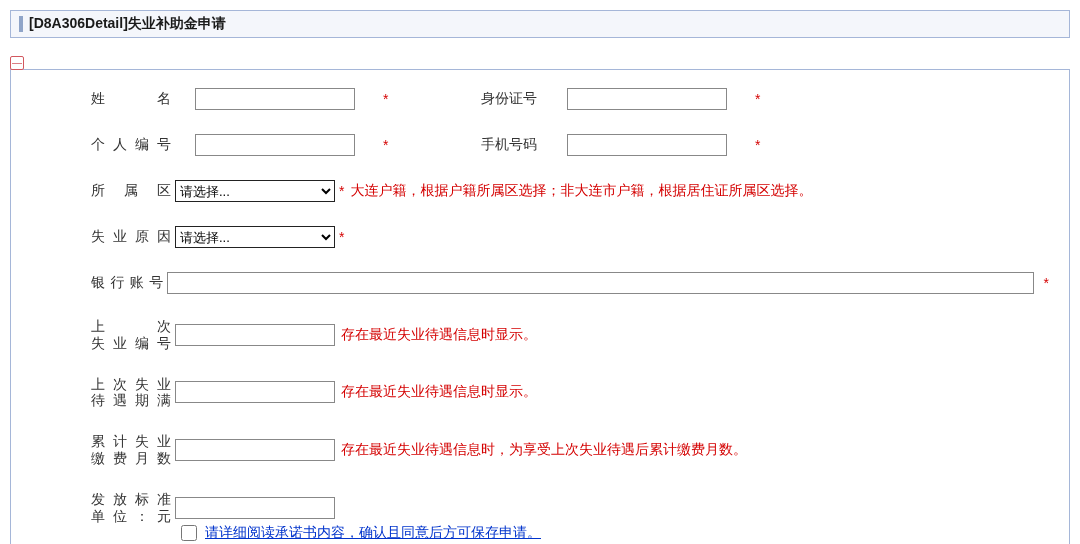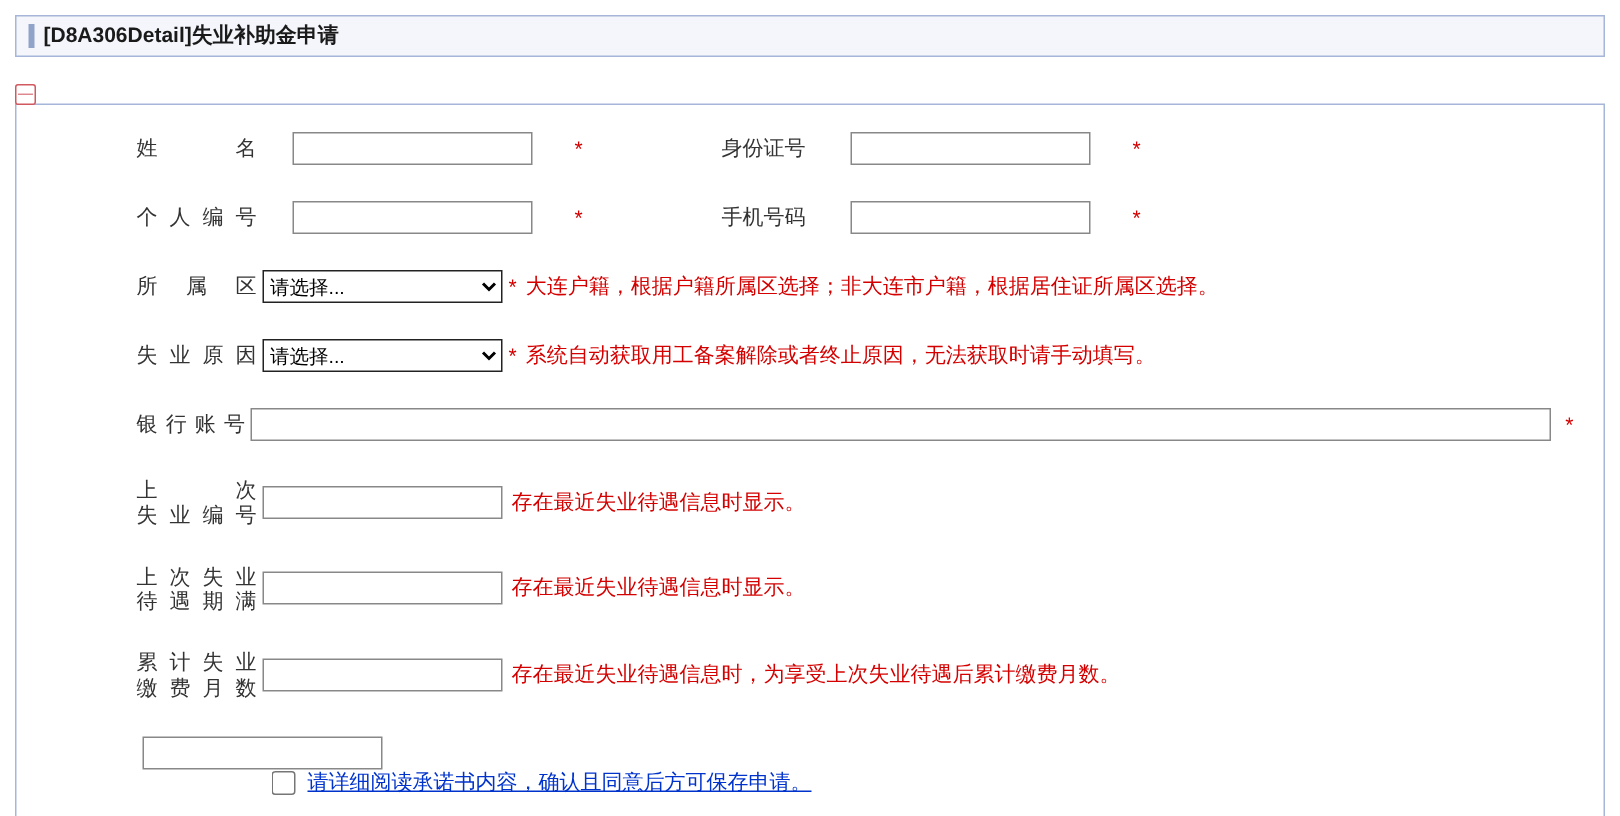--- a/index.html
+++ b/index.html
@@ -151,21 +151,20 @@
         <span class="req">*</span>
         <span class="hint">大连户籍，根据户籍所属区选择；非大连市户籍，根据居住证所属区选择。</span>
       </div>
 
       <div class="row-full">
         <div class="lbl">失业原因</div>
         <select style="width:160px;margin-left:4px">
           <option>请选择...</option>
         </select>
         <span class="req">*</span>
-        <span class="hint">系统自动获取用工备案解除或者终止原因，无法获取时请手动填写。</span>
       </div>
 
       <div class="row-full">
         <div class="lbl">银行账号</div>
         <input type="text" class="wide-input" style="margin-left: 4px;" value="">
         <span class="req" style="margin-left:6px">*</span>
       </div>
 
       <div class="row-full">
         <div class="lbl multiline-lbl">上　　次
@@ -182,20 +181,22 @@
       </div>
 
       <div class="row-full">
         <div class="lbl multiline-lbl">累计失业
 缴费月数</div>
         <input type="text" class="ro-input" style="width: 160px; margin-left: 4px;" readonly="" value="">
         <span class="hint">存在最近失业待遇信息时，为享受上次失业待遇后累计缴费月数。</span>
       </div>
 
       <div class="row-full">
+        <div class="lbl multiline-lbl">发放标准
+单位：元</div>
         <input type="text" class="ro-input" style="width: 160px; margin-left: 4px;" readonly="" value="">
       </div>
 
     </div>
 
     <div class="agree-row">
       <input type="checkbox" style="">
       <span class="agree-link">请详细阅读承诺书内容，确认且同意后方可保存申请。</span>
     </div>
   </div>

